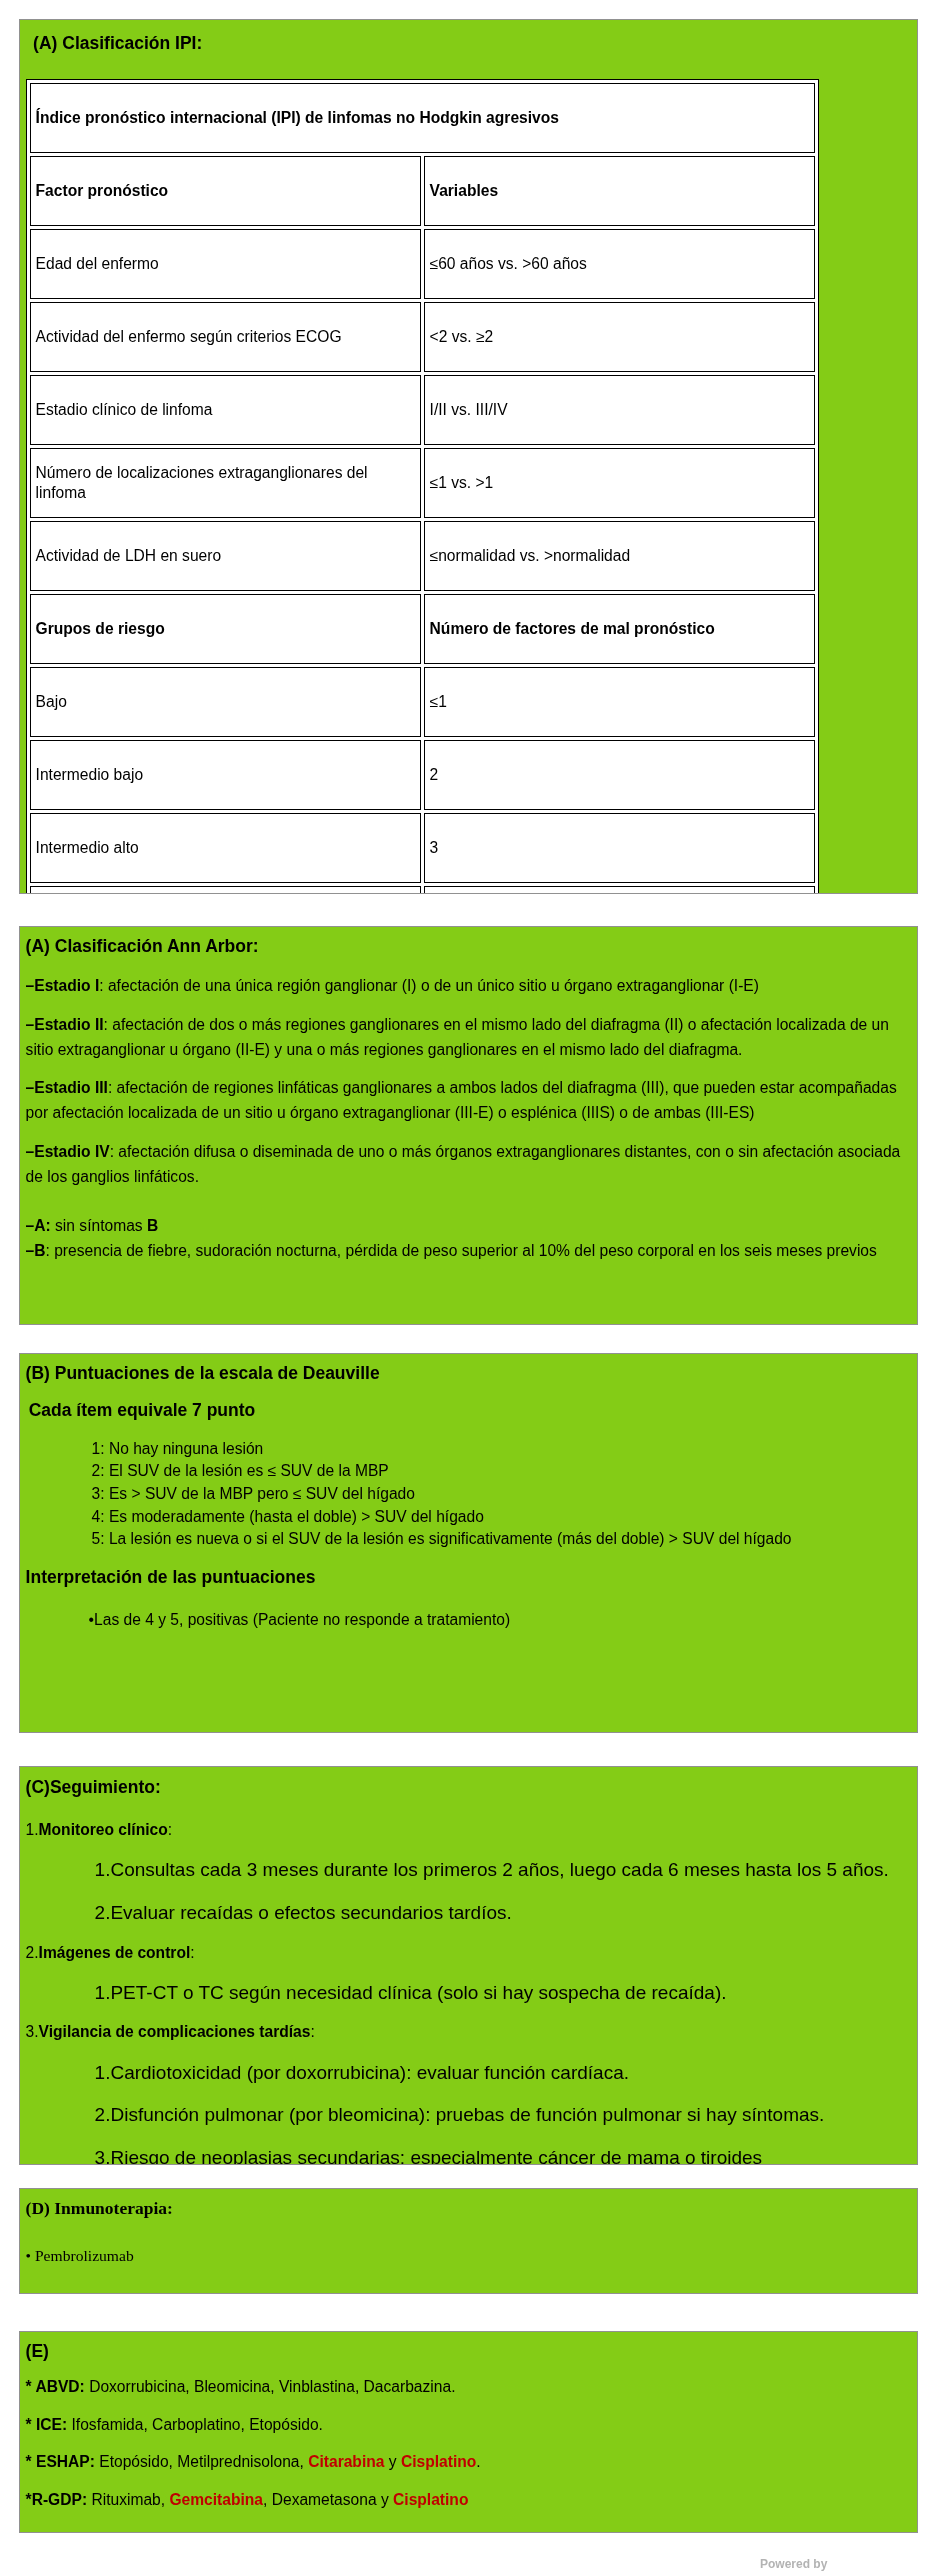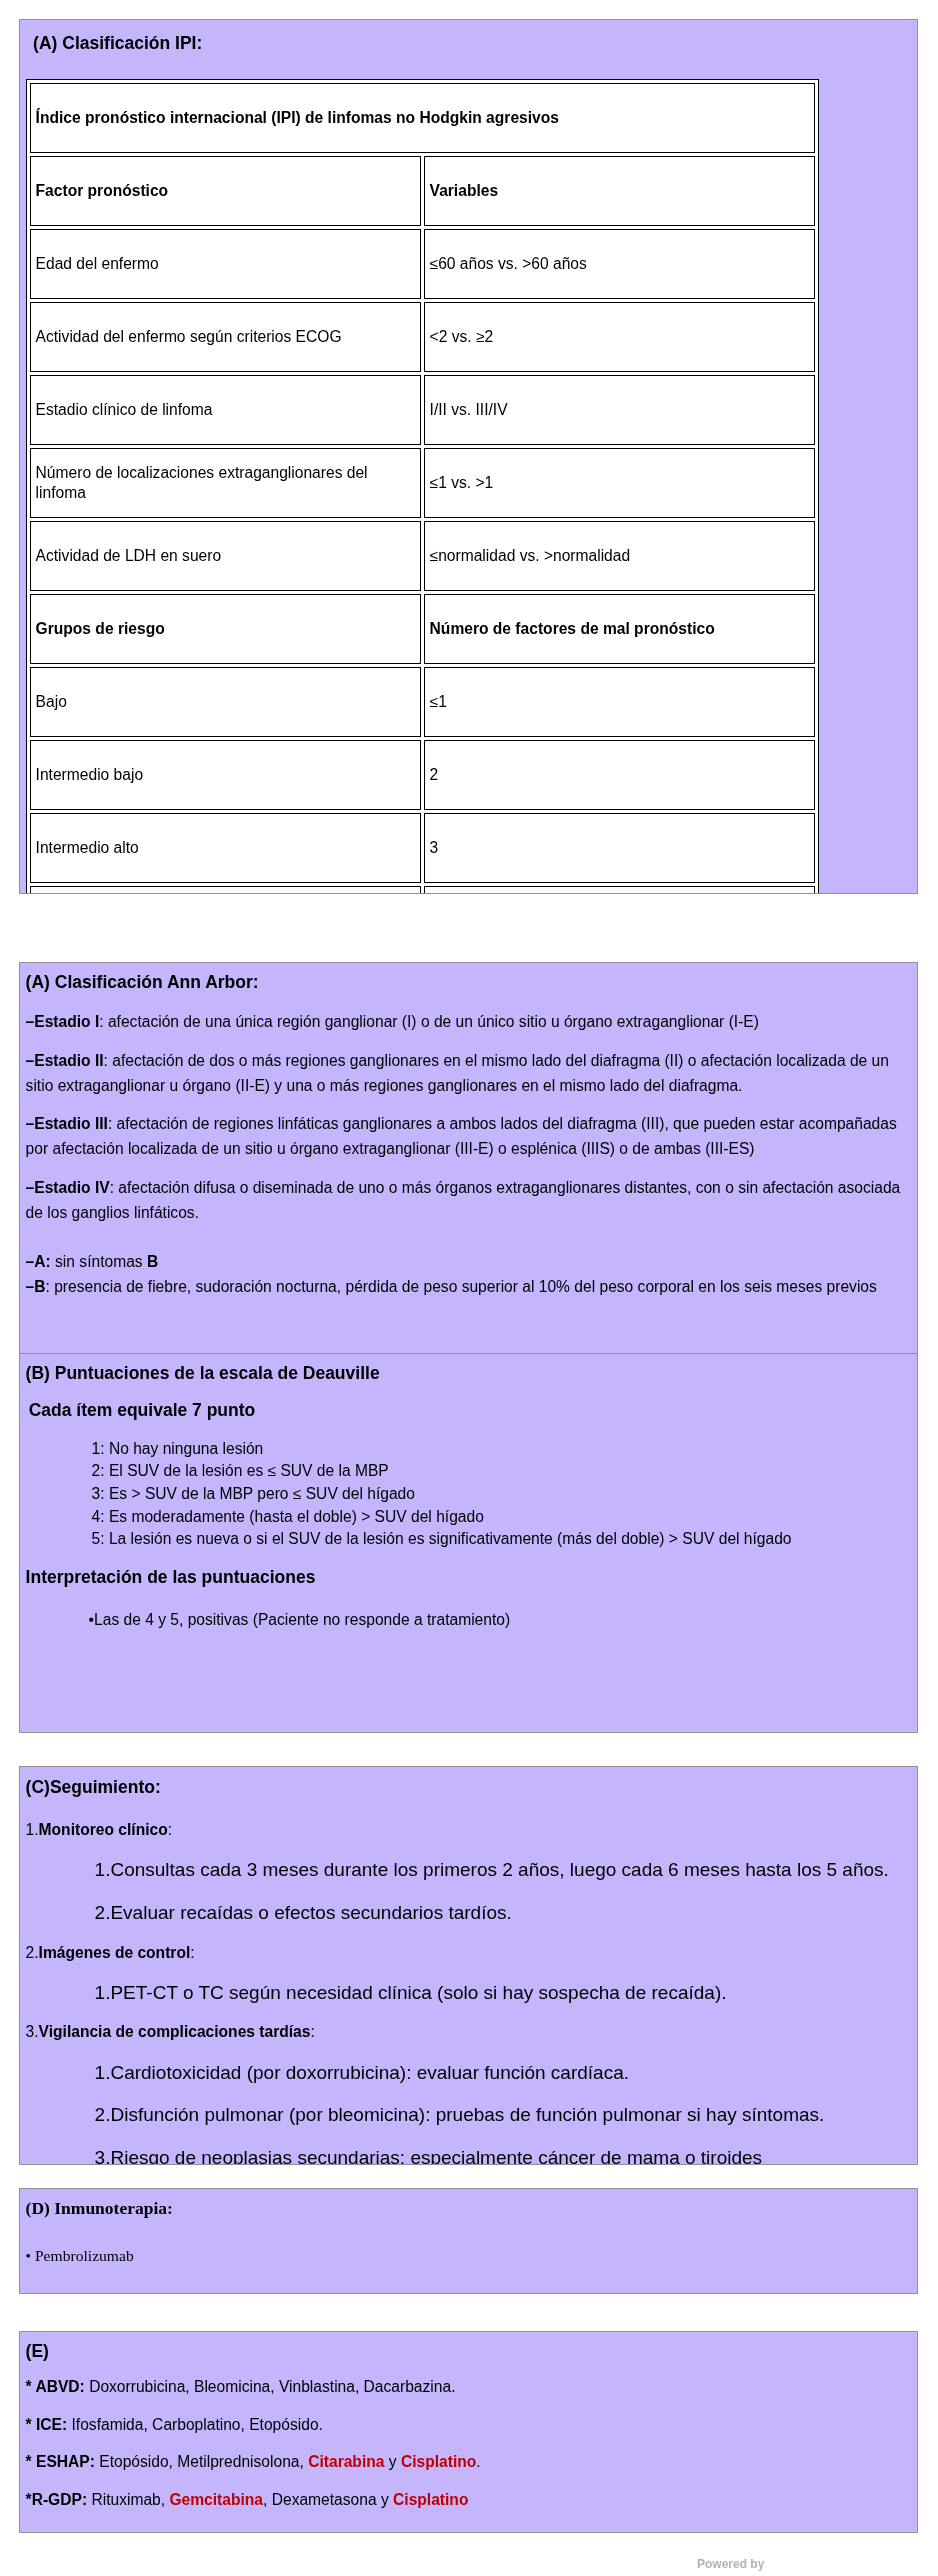--- a/index.html
+++ b/index.html
@@ -2,25 +2,25 @@
 <html style="font-size:10px"><head>
 <meta charset="utf-8">
 <style>
   html,body{margin:0;padding:0;}
   body{
     width:939px;height:2576px;position:relative;background:#ffffff;
     font-family:"Liberation Sans",sans-serif;color:#000;
   }
   .panel{
     position:absolute;left:19px;width:899px;box-sizing:border-box;
-    border:1.9px solid #919191;background:#c4b5fd;overflow:hidden;
+    border:1.9px solid #919191;background:#84cc16;overflow:hidden;
     padding:8.8px 16.3px 0 5.6px;
   }
   #panel-ipi{top:19px;height:875px;padding-top:12.5px;}
-  #panel-annarbor{top:962px;height:399px;}
+  #panel-annarbor{top:926px;height:399px;}
   #panel-deauville{top:1353px;height:380px;}
   #panel-seguimiento{top:1766px;height:399px;padding-top:10px;}
   #panel-inmunoterapia{top:2188px;height:106px;font-family:Liberation Serif, serif;}
   #panel-regimenes{top:2331px;height:202px;}
   .sec-heading{font-size:17.5px;font-weight:bold;margin:0 0 0 0;line-height:1.25;}
   .body-text{font-size:15.6px;line-height:1.6;}
   
   table.ipi{
     border-collapse:separate;border-spacing:3.1px;border:0.6px solid #000;
     width:793px;margin:25px 0 0 0;background:#fff;table-layout:fixed;
@@ -48,21 +48,21 @@
   .sg-gap{margin-top:20px;}
   
   .im-list{margin:25px 0 0 0;}
   .im-item{font-size:15.6px;line-height:1.4;}
   
   .rg-line{font-size:15.6px;line-height:1.4;margin:15.6px 0 0 0;}
   .rg-first{margin-top:13.8px;}
   .b{font-weight:bold;}
   .rb{font-weight:bold;color:#C00000;}
   .powered{
-    position:absolute;left:697px;top:2557px;color:#b3b3b3;
+    position:absolute;left:760px;top:2557px;color:#b3b3b3;
     font-size:12px;font-weight:bold;
   }
 </style>
 </head>
 <body>
 
 <section class="panel" id="panel-ipi">
   <h2 class="sec-heading" style="margin-left:7.5px">(A) Clasificación IPI:</h2>
   <table class="ipi">
     <tbody>

